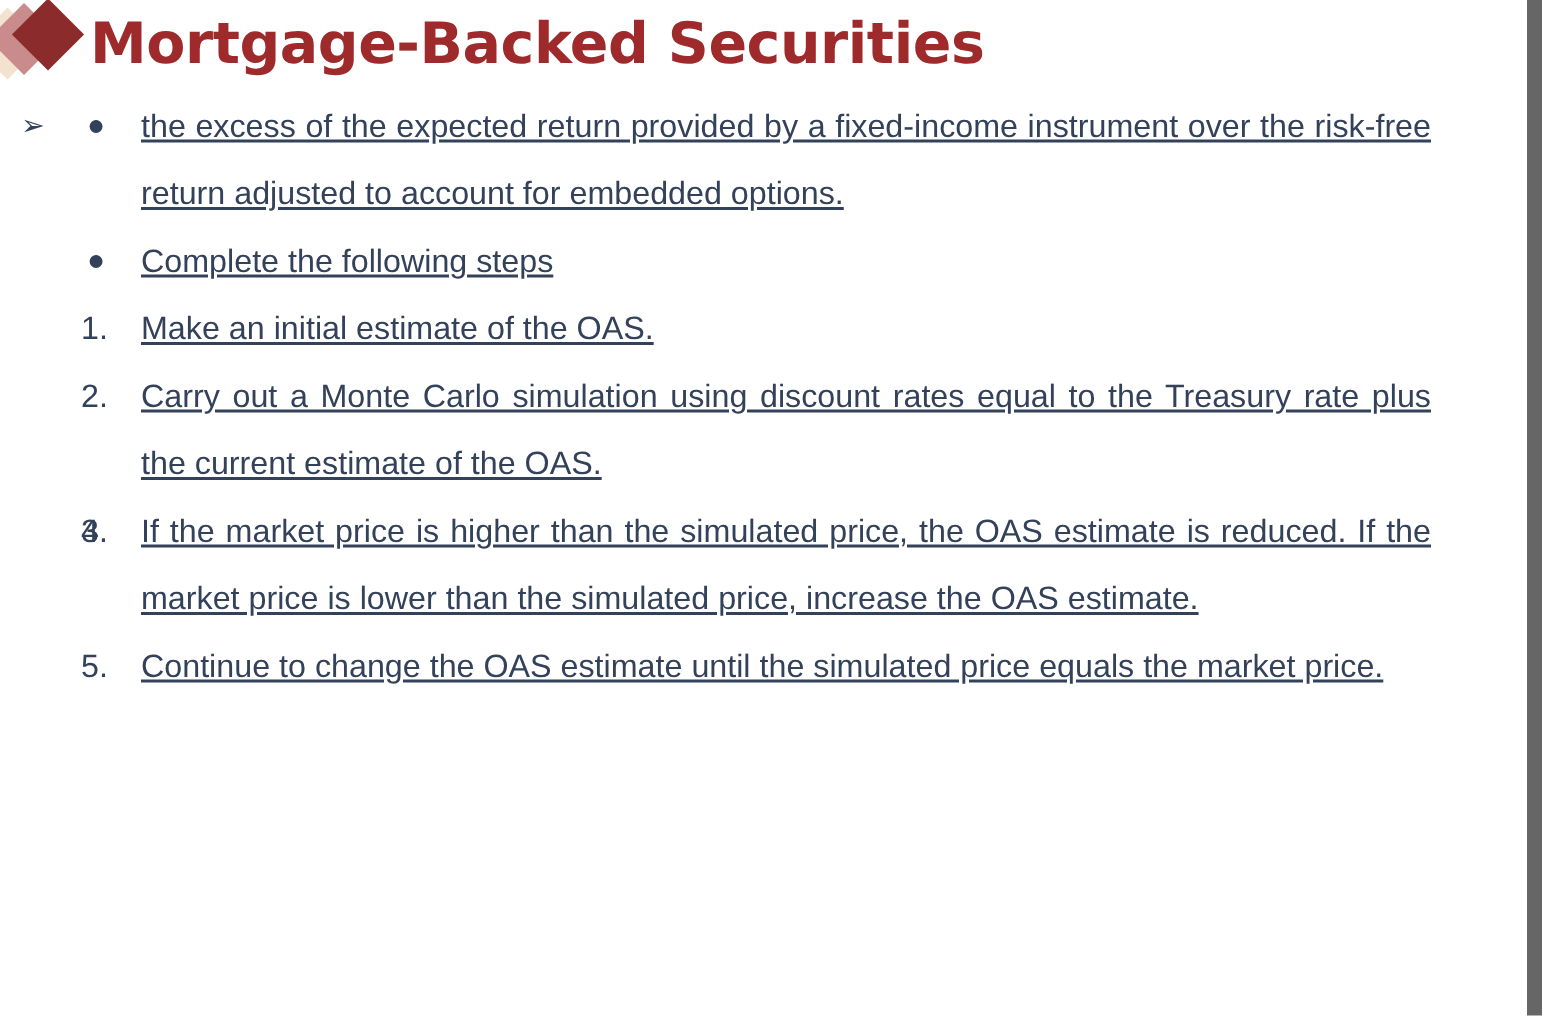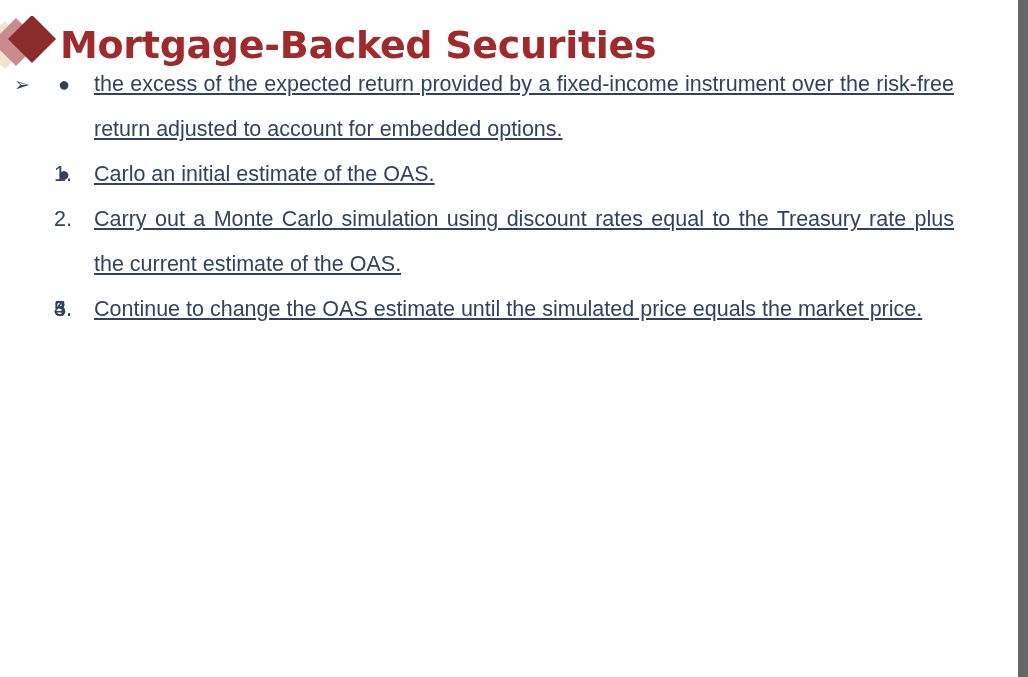--- a/index.html
+++ b/index.html
@@ -35,21 +35,20 @@
     background: #666666;
   }
 
   
   #title-row {
     position: absolute;
     left: 0;
     top: 0;
     width: 811px;
     height: 62px;
-    margin-top: 16px;
   }
 
   #title-logo {
     position: absolute;
     left: -18px;
     top: 0px;
     width: 80px;
     height: 62px;
     overflow: hidden;
   }
@@ -163,38 +162,40 @@
       <span class="marker">➢</span>
     </div>
 
     <div class="row lvl2">
       <span class="marker">●</span>
       <span class="txt">the excess of the expected return provided by a fixed-income instrument over the risk-free return adjusted to account for embedded options.</span>
     </div>
 
     <div class="row lvl2">
       <span class="marker">●</span>
+      <span class="txt">Complete the following steps</span>
     </div>
 
     <div class="row num">
       <span class="marker">1.</span>
-      <span class="txt">Carlo an initial estimate of the OAS.</span>
+      <span class="txt">Make an initial estimate of the OAS.</span>
     </div>
 
     <div class="row num">
       <span class="marker">2.</span>
       <span class="txt">Carry out a Monte Carlo simulation using discount rates equal to the Treasury rate plus the current estimate of the OAS.</span>
     </div>
 
     <div class="row num">
       <span class="marker">3.</span>
     </div>
 
     <div class="row num">
       <span class="marker">4.</span>
+      <span class="txt">If the market price is higher than the simulated price, the OAS estimate is reduced. If the market price is lower than the simulated price, increase the OAS estimate.</span>
     </div>
 
     <div class="row num">
       <span class="marker">5.</span>
       <span class="txt">Continue to change the OAS estimate until the simulated price equals the market price.</span>
     </div>
 
   </div>
 </div>
 

